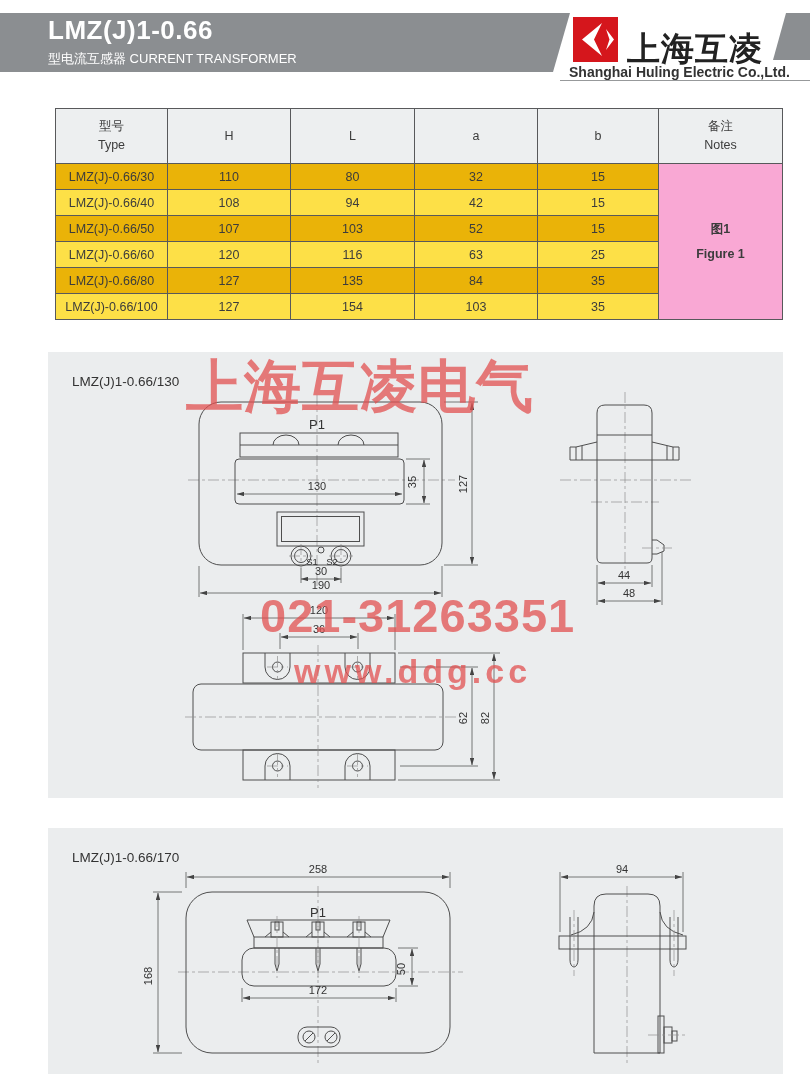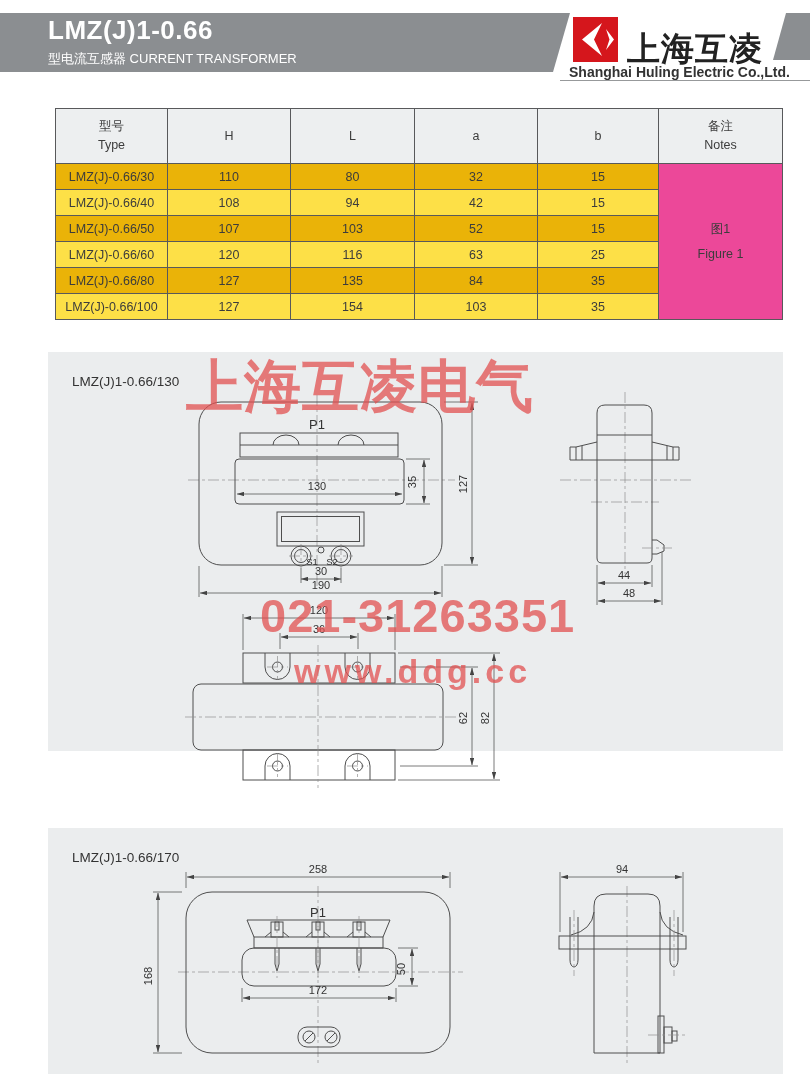--- a/index.html
+++ b/index.html
@@ -18,24 +18,24 @@
   .brand-cn { position:absolute; left:627px; top:27px; font-size:33px; font-weight:bold; color:#222; letter-spacing:1px; white-space:nowrap; }
   .brand-en { position:absolute; left:569px; top:64px; font-size:14px; font-weight:bold; color:#333; white-space:nowrap; }
   .brand-line { position:absolute; left:560px; top:80px; width:250px; height:1px; background:#97999b; }
   
   .spec-table { position:absolute; left:55px; top:108px; width:727px;
     border-collapse:collapse; table-layout:fixed; font-size:12.5px; color:#3c3c3c; }
   .spec-table th, .spec-table td { border:1px solid #58595b; text-align:center; padding:0; font-weight:normal; }
   .spec-table thead th { height:54px; background:#edeff0; line-height:1.5; }
   .spec-table tbody td { height:25px; background:#eab308; }
   .spec-table tr.alt td { background:#fde047; }
-  .spec-table td.note-cell { background:#ec4899; line-height:2.0; }
+  .spec-table td.note-cell { background:#f9a8d4; line-height:2.0;font-weight:bold; }
   
   .panel { position:absolute; left:48px; width:735px; background:#ebedee; }
-  #panel1 { top:352px; height:399px; }
+  #panel1 { top:352px; height:446px; }
   #panel2 { top:828px; height:246px; }
   .fig-label { position:absolute; left:24px; top:22px; font-size:13.5px; color:#333; }
   svg { position:absolute; left:0; top:0; }
   svg text { font-family:"Liberation Sans", sans-serif; }
   .ln  { fill:none; stroke:#4e4e4e; stroke-width:1; }
   .dim { fill:none; stroke:#4e4e4e; stroke-width:.75; }
   .cl  { fill:none; stroke:#8f8f8f; stroke-width:.7; stroke-dasharray:11 3 3 3; }
   .dt  { font-size:11px; fill:#333; text-anchor:middle; }
   .plbl{ font-size:13px; fill:#333; text-anchor:middle; }
   .slbl{ font-size:9.5px; fill:#333; text-anchor:middle; }

